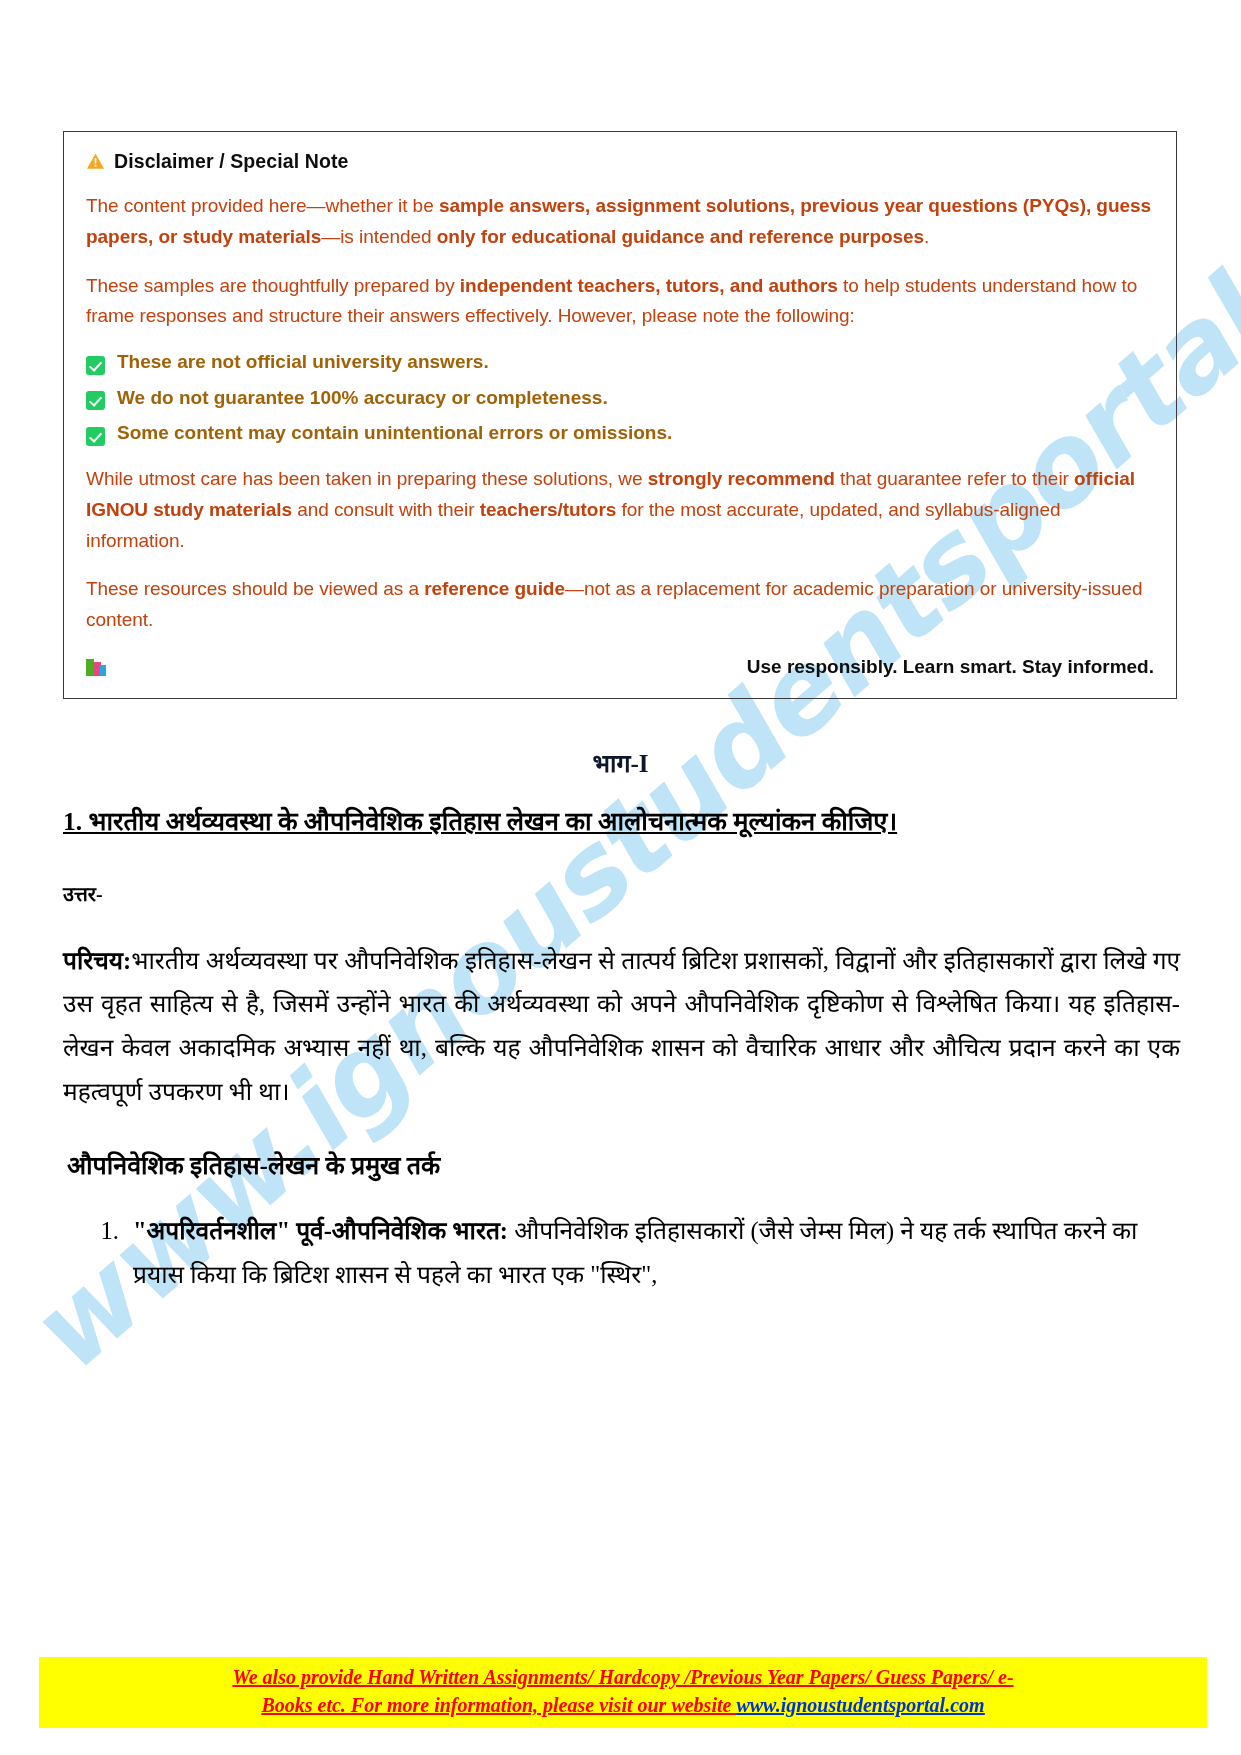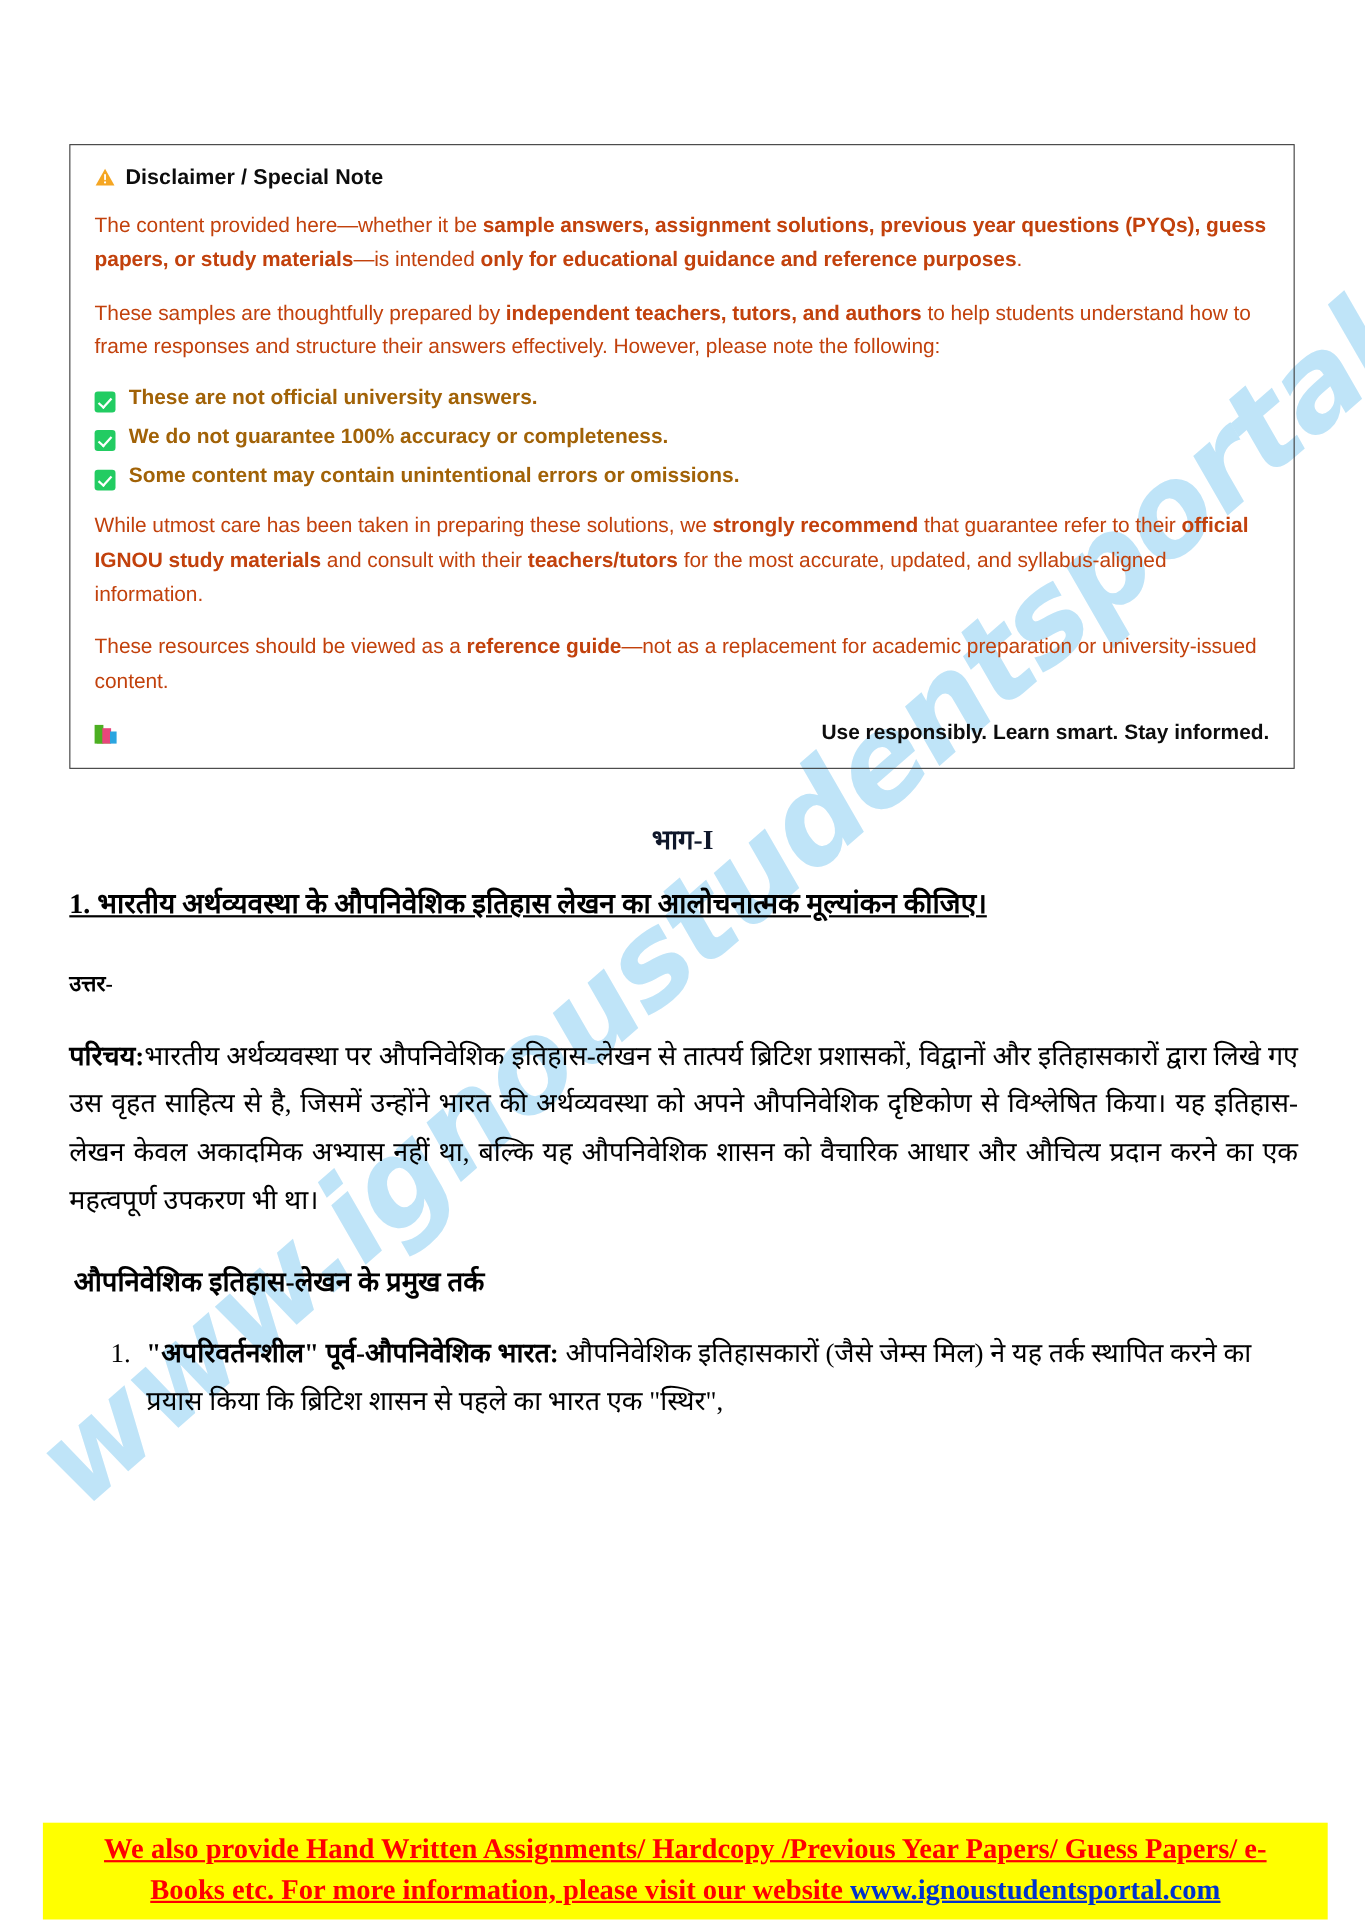--- a/index.html
+++ b/index.html
@@ -202,22 +202,23 @@
     left: 39px;
     top: 1657px;
     width: 1168px;
     background: #ffff00;
     padding: 6px 14px 8px 14px;
     text-align: center;
     z-index: 20;
   }
   .footer-line {
     font-family: "Liberation Serif", "DejaVu Serif", serif;
-    font-weight: 700;
-    font-size: 26px;
+    font-style: italic;
+    font-weight: 700;
+    font-size: 20px;
     color: #ff0000;
     text-decoration: underline;
     text-decoration-color: #ff0000;
     line-height: 1.42;
     white-space: nowrap;
   }
   .footer-line .site {
     color: #0033cc;
     text-decoration: underline;
     text-decoration-color: #0033cc;

